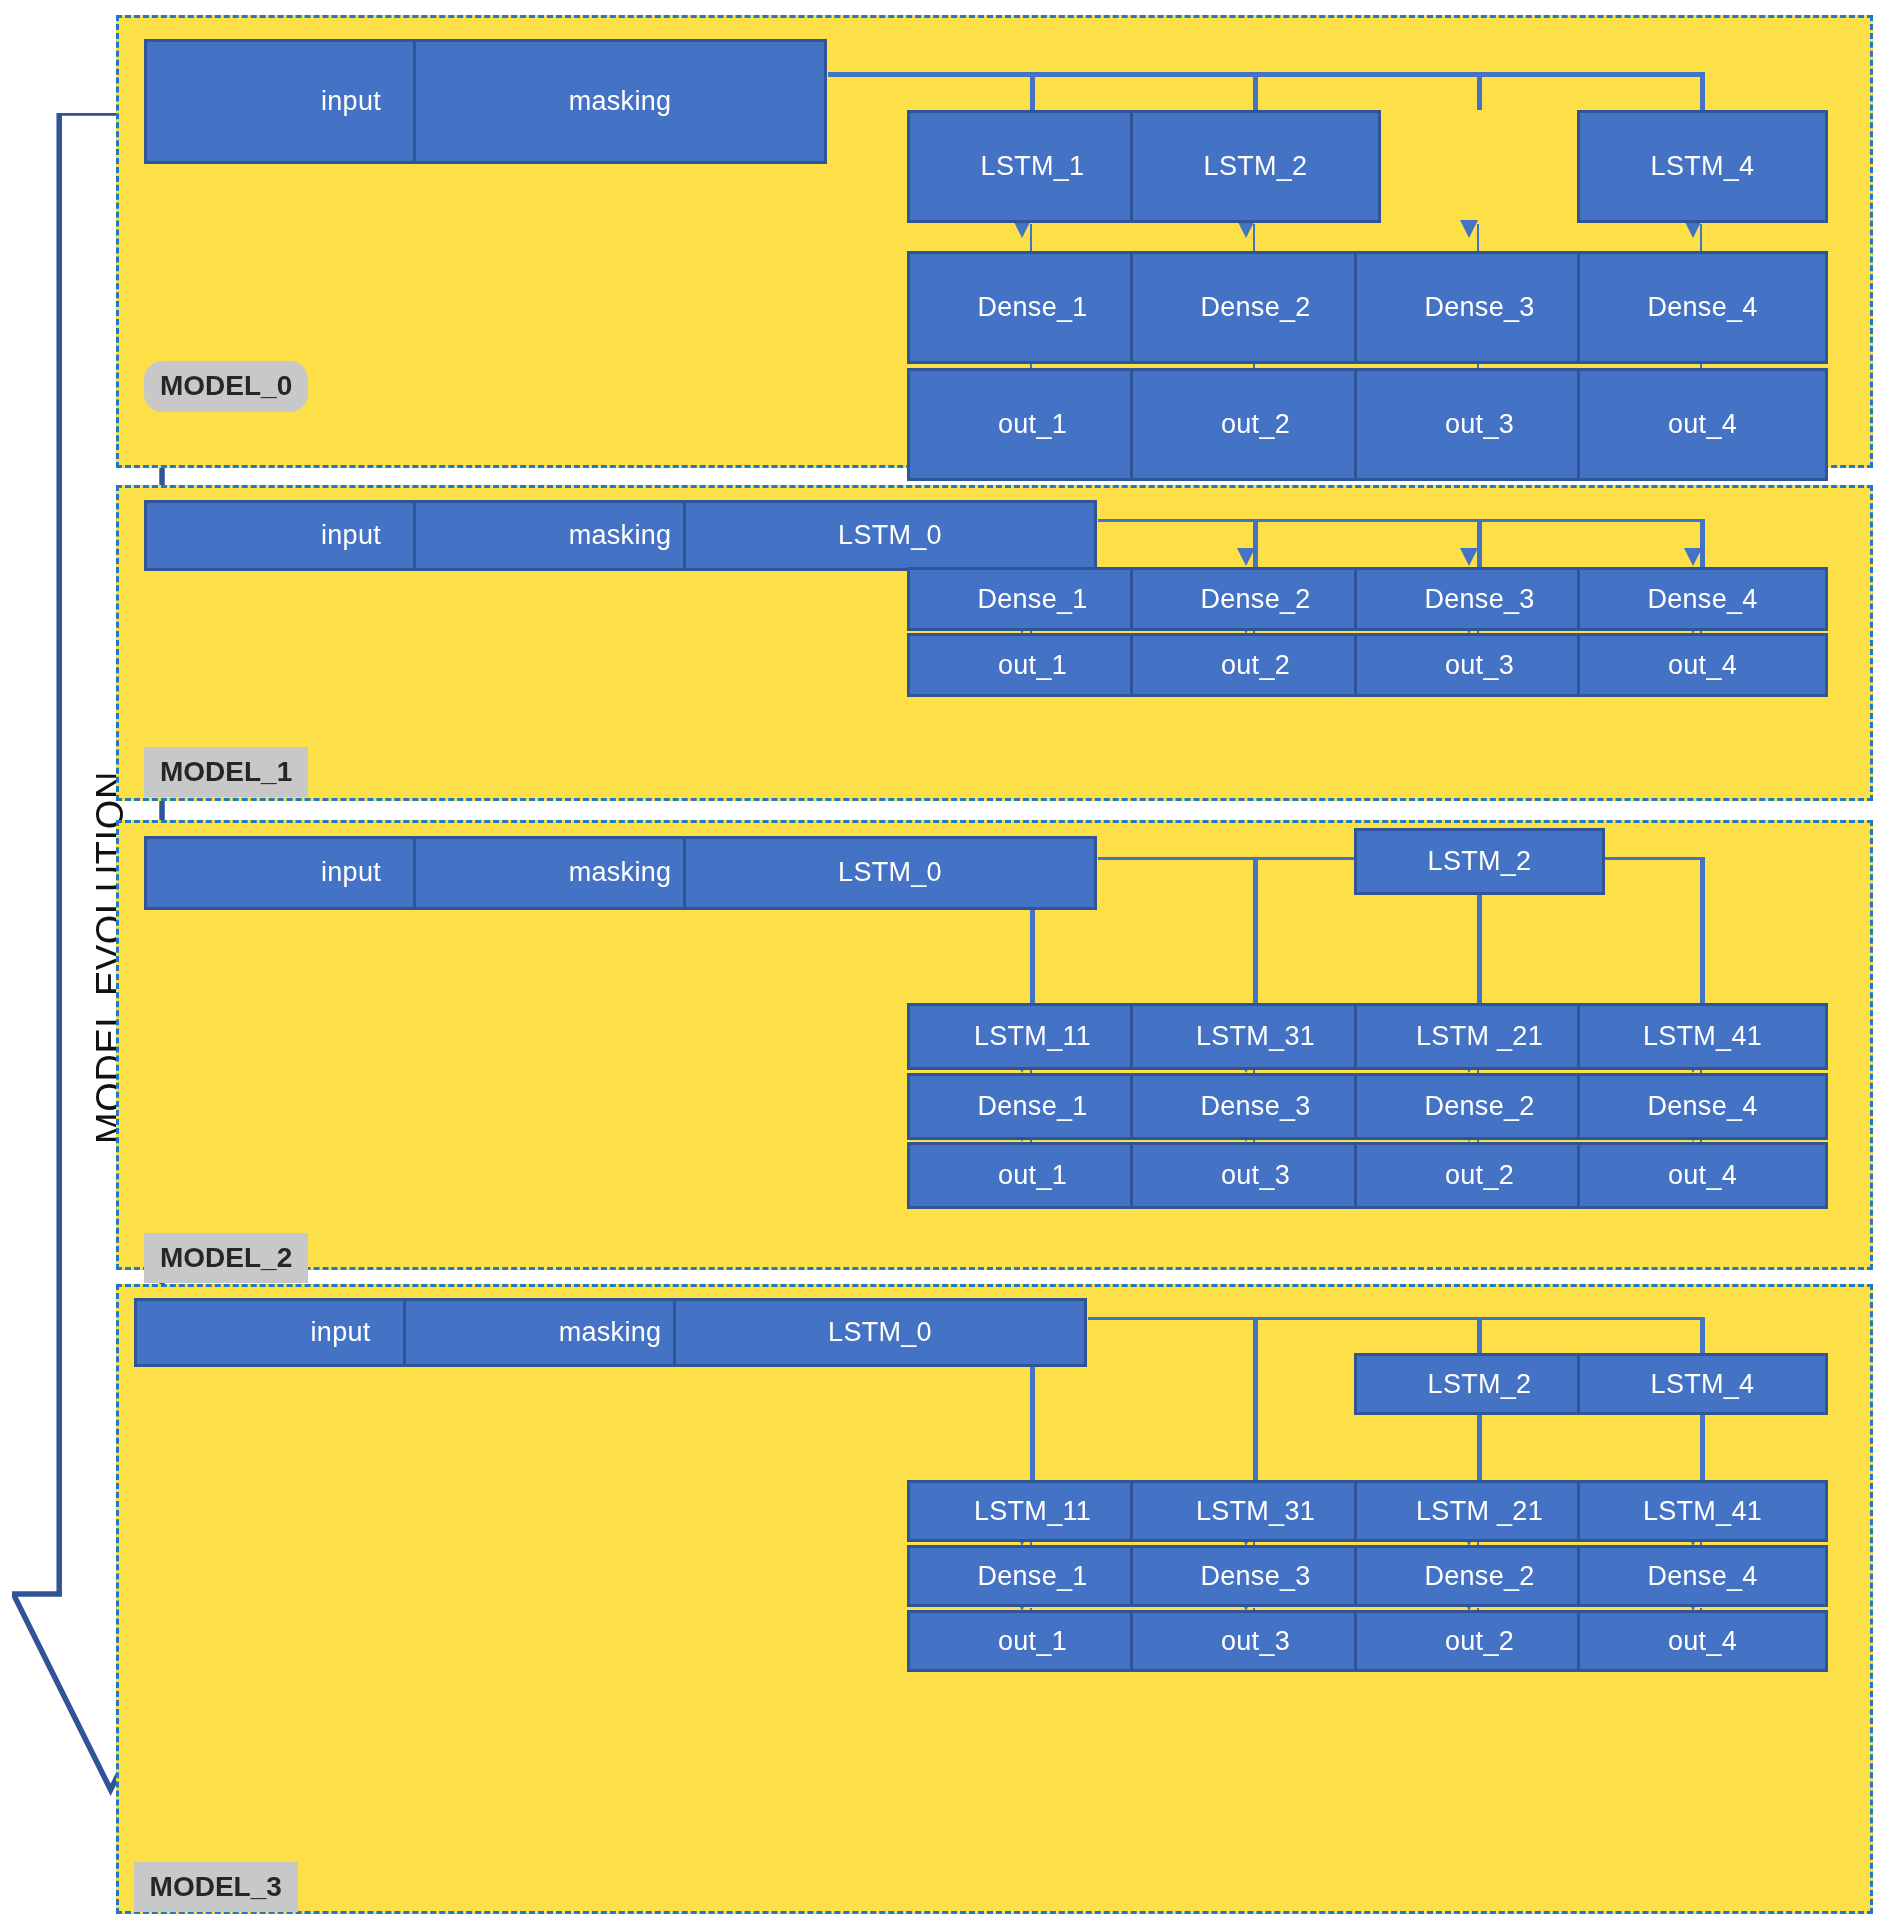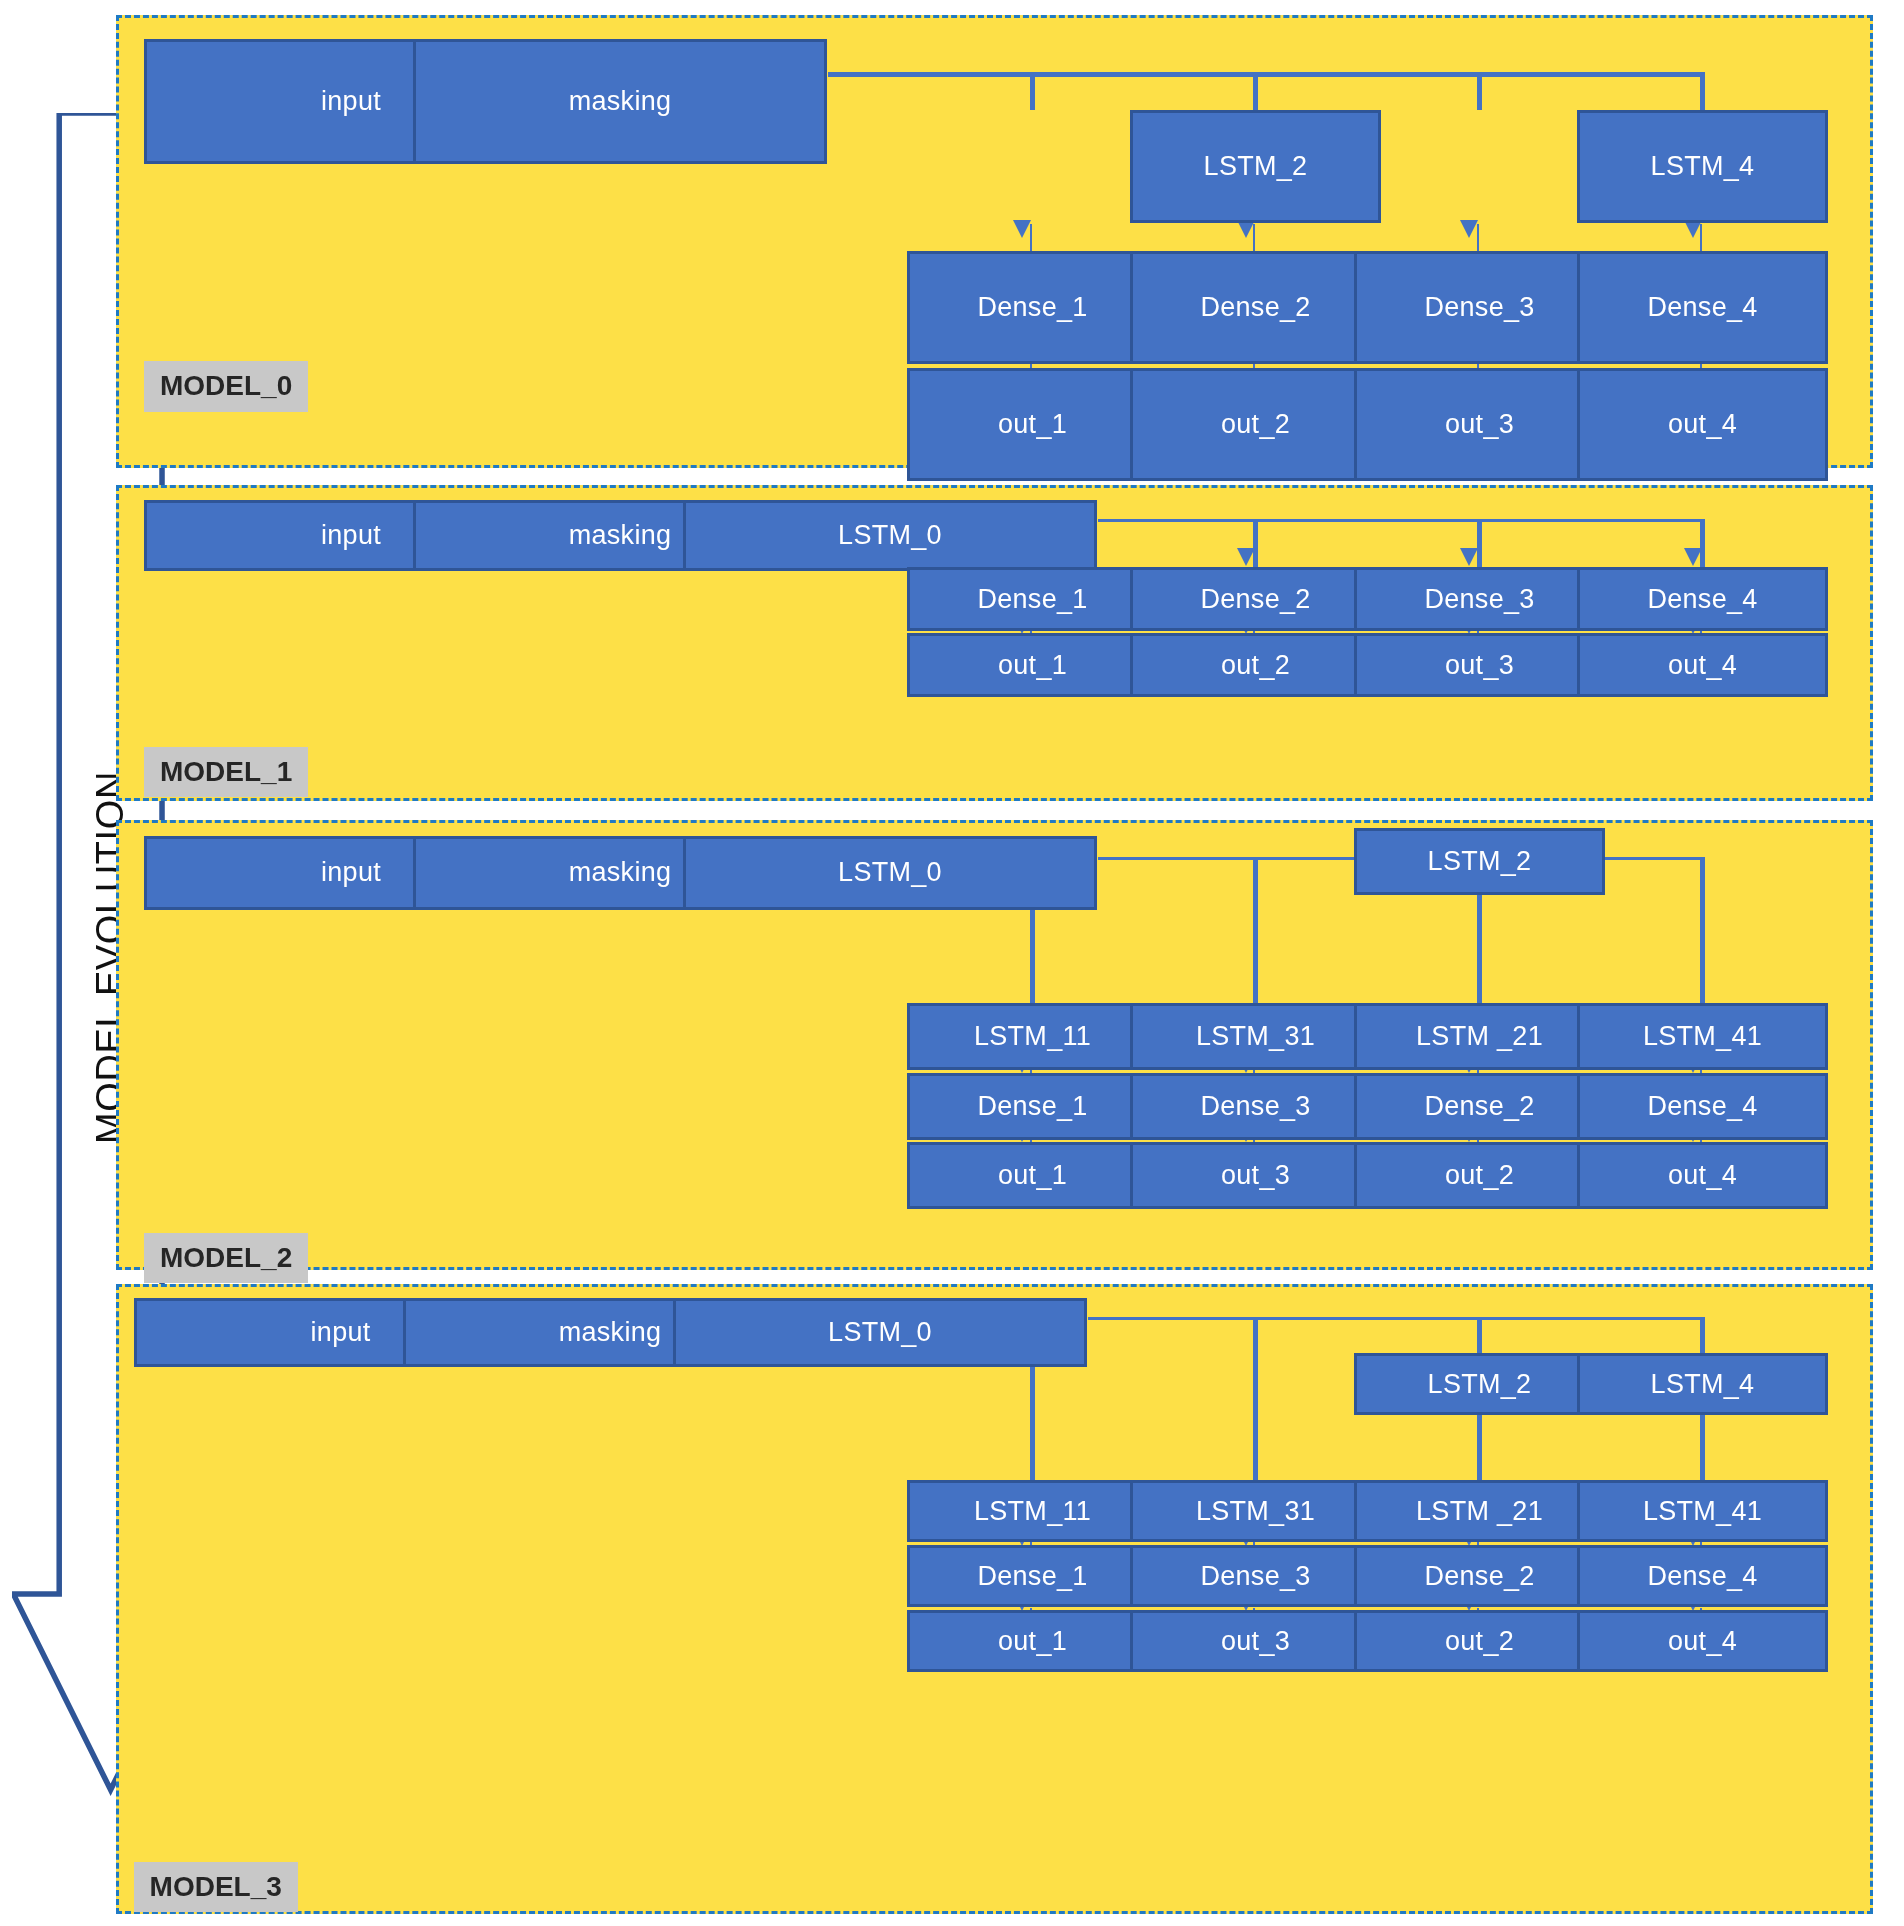--- a/index.html
+++ b/index.html
@@ -78,34 +78,35 @@
     <div class="edge h" style="left: 442px; top: 83px; width: 107px; height: 4.8px;"></div>
     <div class="arrowhead right" style="left: 502px; top: 68px;"></div>
     <div class="node" style="left: 297px; top: 24px; width: 414px; height: 125px;">masking</div>
 
     <div class="edge h" style="left: 712px; top: 57px; width: 875px; height: 4.8px;"></div>
     <div class="edge v" style="left: 914px; top: 57px; height: 38px; width: 5px;"></div>
     <div class="edge v" style="left: 1137px; top: 57px; height: 38px; width: 5px;"></div>
     <div class="edge v" style="left: 1361px; top: 57px; height: 38px; width: 5px;"></div>
     <div class="edge v" style="left: 1584px; top: 57px; height: 38px; width: 5px;"></div>
 
+    <div class="node" style="left: 791px; top: 95px; width: 251px; height: 113px;">LSTM_1</div>
     <div class="node" style="left: 1014px; top: 95px; width: 251px; height: 113px;">LSTM_2</div>
     <div class="node" style="left: 1461px; top: 95px; width: 251px; height: 113px;">LSTM_4</div>
 
     <div class="node" style="left: 791px; top: 236px; width: 251px; height: 113px;">Dense_1</div>
     <div class="node" style="left: 1014px; top: 236px; width: 251px; height: 113px;">Dense_2</div>
     <div class="node" style="left: 1238px; top: 236px; width: 251px; height: 113px;">Dense_3</div>
     <div class="node" style="left: 1461px; top: 236px; width: 251px; height: 113px;">Dense_4</div>
 
     <div class="node" style="left: 791px; top: 353px; width: 251px; height: 113px;">out_1</div>
     <div class="node" style="left: 1014px; top: 353px; width: 251px; height: 113px;">out_2</div>
     <div class="node" style="left: 1238px; top: 353px; width: 251px; height: 113px;">out_3</div>
     <div class="node" style="left: 1461px; top: 353px; width: 251px; height: 113px;">out_4</div>
 
-    <div class="panel-label" style="left: 28px; top: 346px;">MODEL_0</div>
+    <div class="panel-label" style="left: 28px; top: 346px; border-radius: 18px;">MODEL_0</div>
   <div class="edge v" style="left: 914px; top: 209px; height: 27px;"></div>
       <div class="arrowhead" style="left: 897px; top: 205px;"></div>
       <div class="edge v" style="left: 914px; top: 349px; height: 3.6px;"></div>
       <div class="arrowhead" style="left: 897px; top: 322px;"></div>
       <div class="edge v" style="left: 1137px; top: 209px; height: 27px;"></div>
       <div class="arrowhead" style="left: 1121px; top: 205px;"></div>
       <div class="edge v" style="left: 1137px; top: 349px; height: 3.6px;"></div>
       <div class="arrowhead" style="left: 1121px; top: 322px;"></div>
       <div class="edge v" style="left: 1361px; top: 209px; height: 27px;"></div>
       <div class="arrowhead" style="left: 1344px; top: 205px;"></div>

